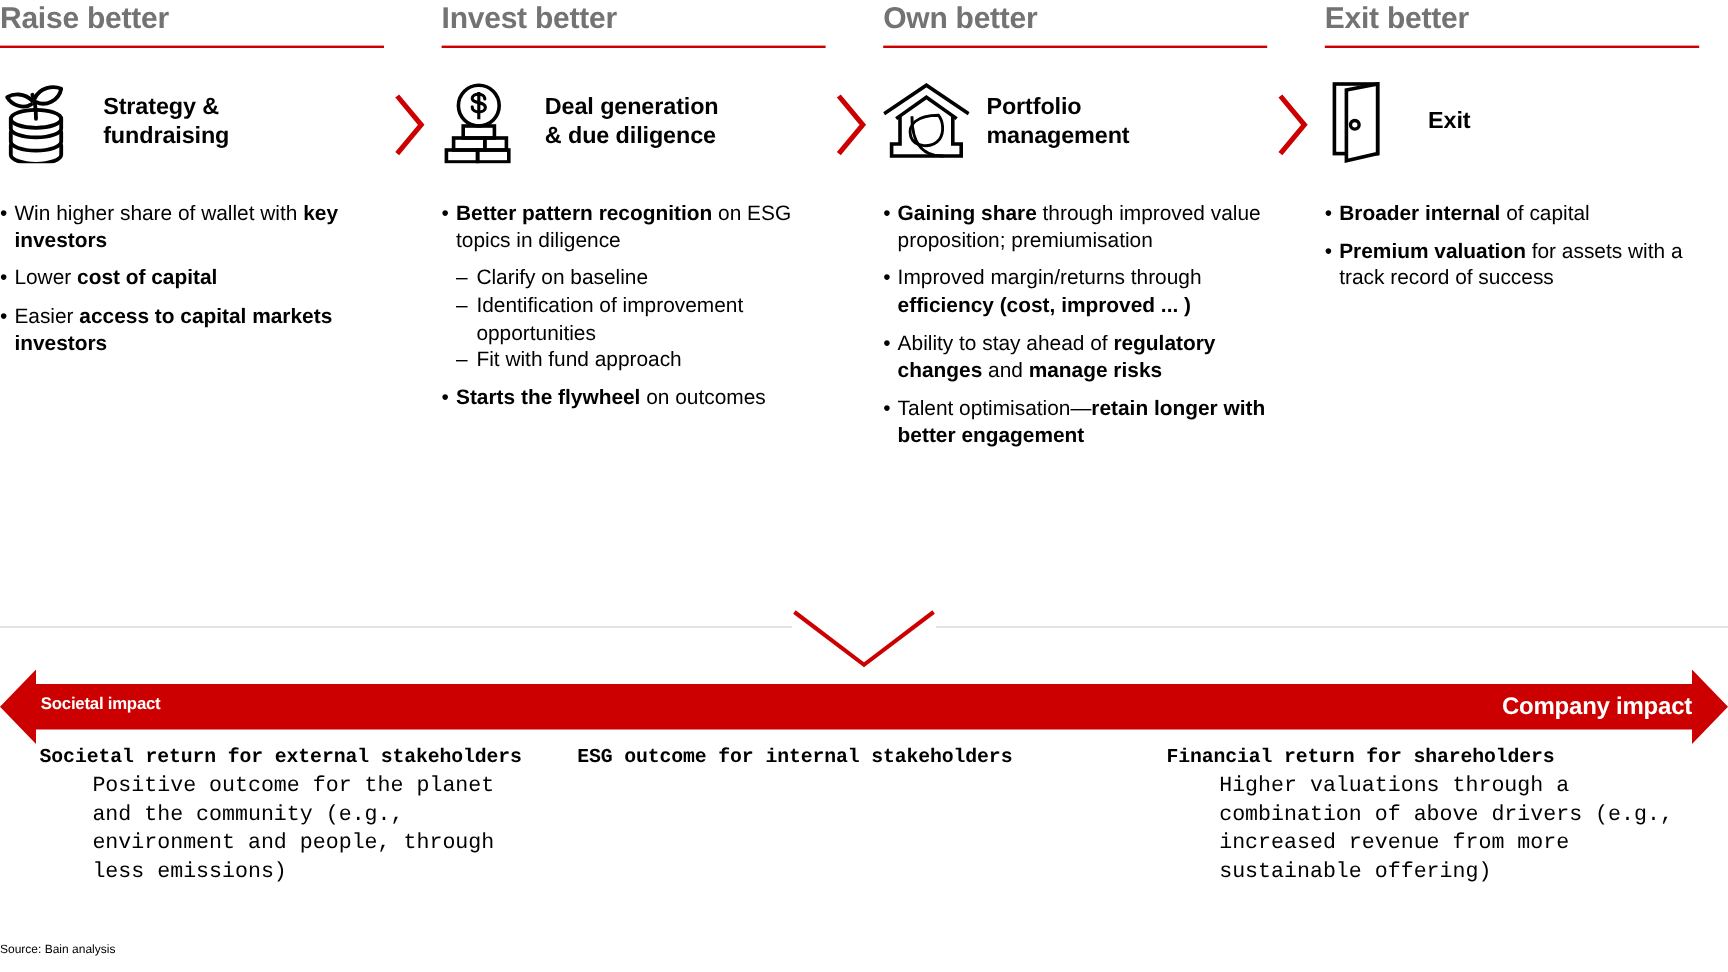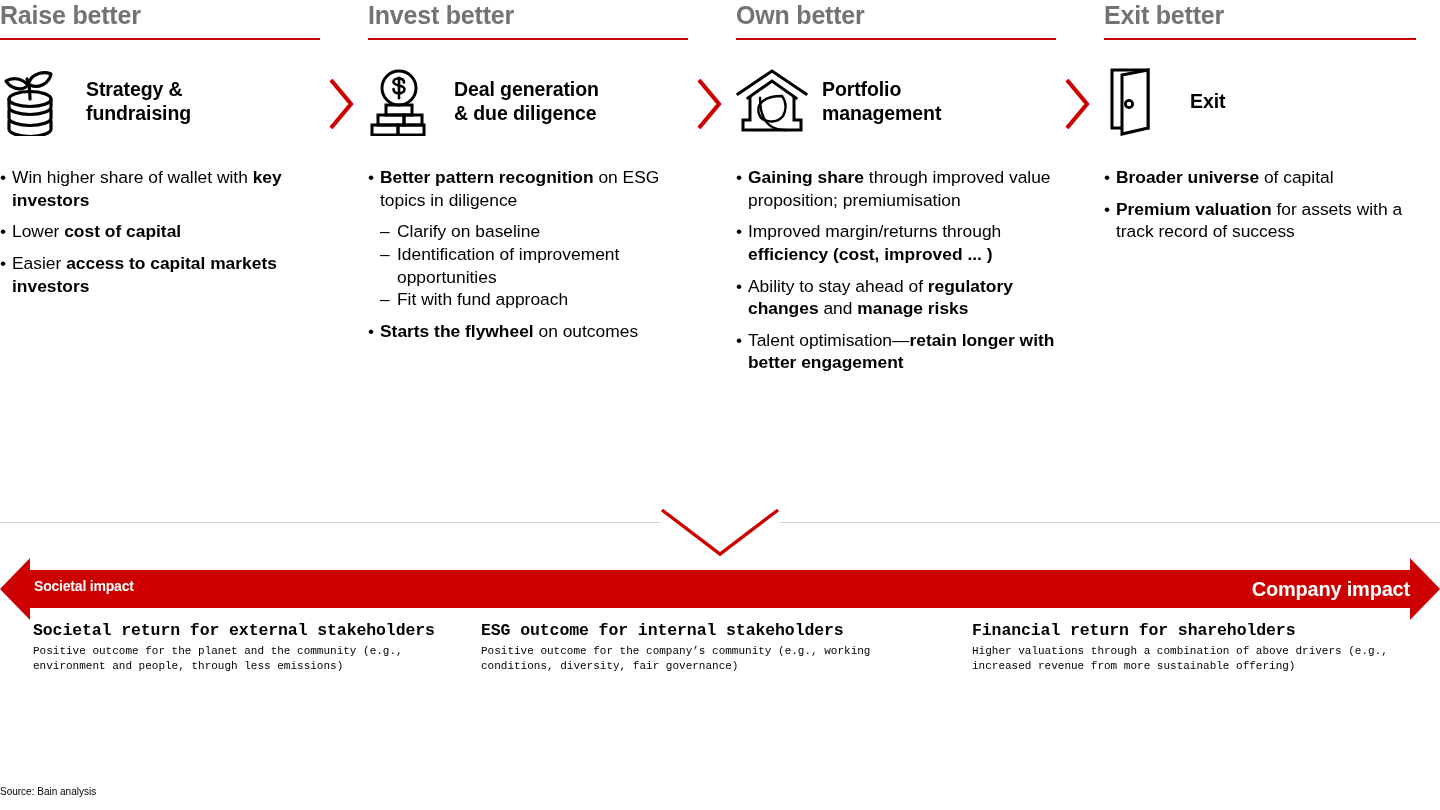--- a/index.html
+++ b/index.html
@@ -179,22 +179,23 @@
   .bblock.b2 { width: 490px; padding-left: 11px; }
   .bblock.b3 { width: 480px; padding-left: 12px; }
   .bb-title {
     font-size: 16.5px;
     font-weight: bold;
     line-height: 1.3;
     margin-bottom: 3px;
     letter-spacing: -0.1px;
   }
   .bb-body {
-    font-size: 11px;
+    font-size: 18px;
     line-height: 1.33;
+    margin-left: 44px;
   }
 
   
   .source {
     position: absolute;
     left: 0px;
     top: 786px;
     font-size: 10px;
     line-height: 1.2;
   }
@@ -353,21 +354,21 @@
             <circle cx="25" cy="36" r="3.6" stroke-width="2.8"></circle>
           </svg>
         </div>
         <div class="icon-title">
           <span>Exit</span>
         </div>
       </div>
       <div class="bullets">
         <div class="bullet">
           <span class="dot">•</span>
-          <span class="btxt"><b>Broader universe</b> of capital</span>
+          <span class="btxt"><b>Broader internal</b> of capital</span>
         </div>
         <div class="bullet">
           <span class="dot">•</span>
           <span class="btxt"><b>Premium valuation</b> for assets with a track record of success</span>
         </div>
       </div>
     </div>
 
   </div>
 
@@ -388,21 +389,20 @@
   <div class="arrow-label-left">Societal impact</div>
   <div class="arrow-label-right">Company impact</div>
 
   <div class="bottom">
     <div class="bblock b1">
       <div class="bb-title">Societal return for external stakeholders</div>
       <div class="bb-body">Positive outcome for the planet and the community (e.g., environment and people, through less emissions)</div>
     </div>
     <div class="bblock b2">
       <div class="bb-title">ESG outcome for internal stakeholders</div>
-      <div class="bb-body">Positive outcome for the company’s community (e.g., working conditions, diversity, fair governance)</div>
     </div>
     <div class="bblock b3">
       <div class="bb-title">Financial return for shareholders</div>
       <div class="bb-body">Higher valuations through a combination of above drivers (e.g., increased revenue from more sustainable offering)</div>
     </div>
   </div>
 
   <div class="source">Source: Bain analysis</div>
 
 </div>

